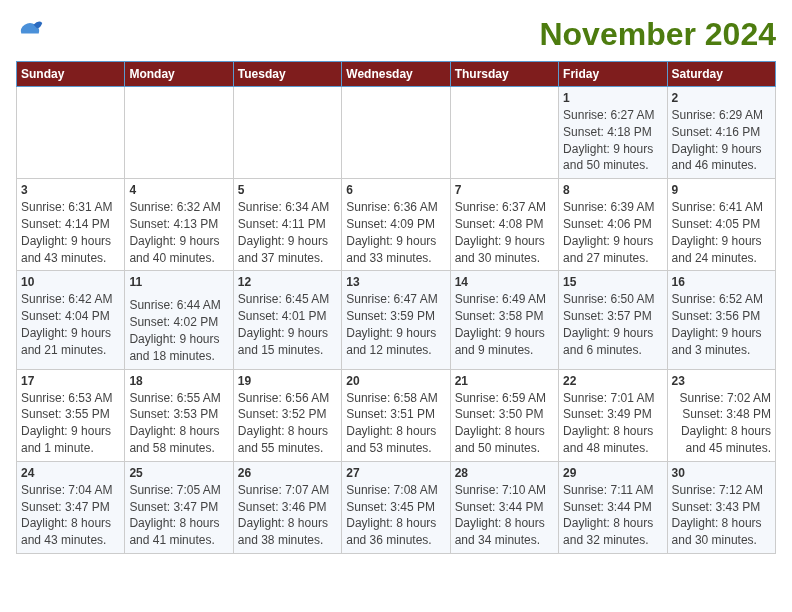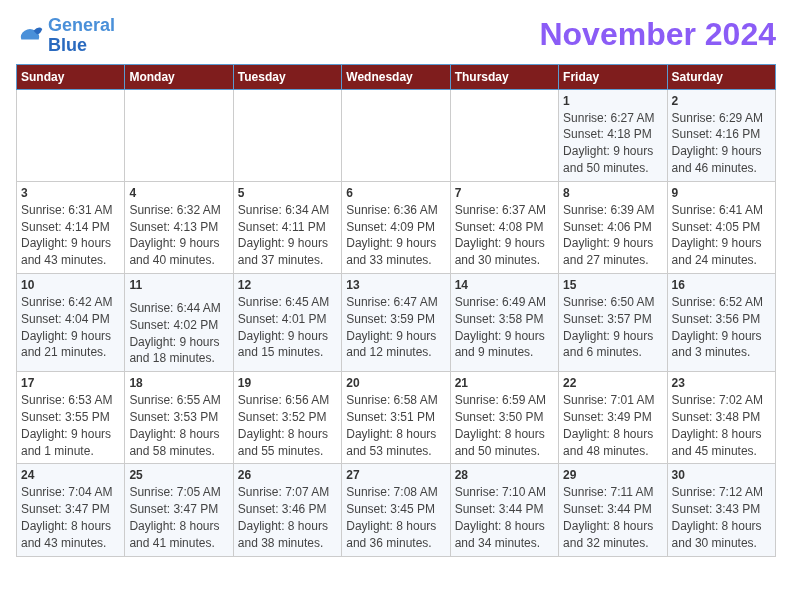--- a/index.html
+++ b/index.html
@@ -33,21 +33,21 @@
     .logo-icon {
       width: 28px;
       height: 28px;
     }
     .title-block {
       text-align: right;
     }
     .month-title {
       font-size: 32px;
       font-weight: bold;
-      color: #8b5cf6;
+      color: #4d7c0f;
     }
     .location {
       font-size: 14px;
       color: #555;
     }
     table {
       width: 100%;
       border-collapse: collapse;
       table-layout: fixed;
     }
@@ -88,24 +88,20 @@
   </style>
 </head>
 <body>
 
 <div class="header">
   <div class="logo">
     <svg class="logo-icon" viewBox="0 0 32 32" xmlns="http://www.w3.org/2000/svg">
       <path d="M6 20 Q4 14 10 10 Q16 6 22 10 Q28 14 26 20 Z" fill="#4a90d9"></path>
       <path d="M20 10 Q26 4 30 8 Q28 14 24 14 Z" fill="#2a6abf"></path>
     </svg>
-    <div class="logo-text">
-      <div><span>General</span></div>
-      <div style="color:#2a6abf;">Blue</div>
-    </div>
   </div>
   <div class="title-block">
     <div class="month-title">November 2024</div>
   </div>
 </div>
 
 <table>
   <thead>
     <tr>
     <th>Sunday</th>
@@ -257,21 +253,21 @@
 Daylight: 8 hours and 50 minutes.</div>
         </td>
         <td>
           <div class="day-number">22</div>
           <div class="day-info" style="white-space: pre-line;">Sunrise: 7:01 AM
 Sunset: 3:49 PM
 Daylight: 8 hours and 48 minutes.</div>
         </td>
         <td>
           <div class="day-number">23</div>
-          <div class="day-info" style="white-space: pre-line;">Sunrise: 7:02 AM
+          <div class="day-info" style="white-space: pre-line; text-align: right;">Sunrise: 7:02 AM
 Sunset: 3:48 PM
 Daylight: 8 hours and 45 minutes.</div>
         </td>
       </tr>
       <tr>
         <td>
           <div class="day-number">24</div>
           <div class="day-info" style="white-space: pre-line;">Sunrise: 7:04 AM
 Sunset: 3:47 PM
 Daylight: 8 hours and 43 minutes.</div>

